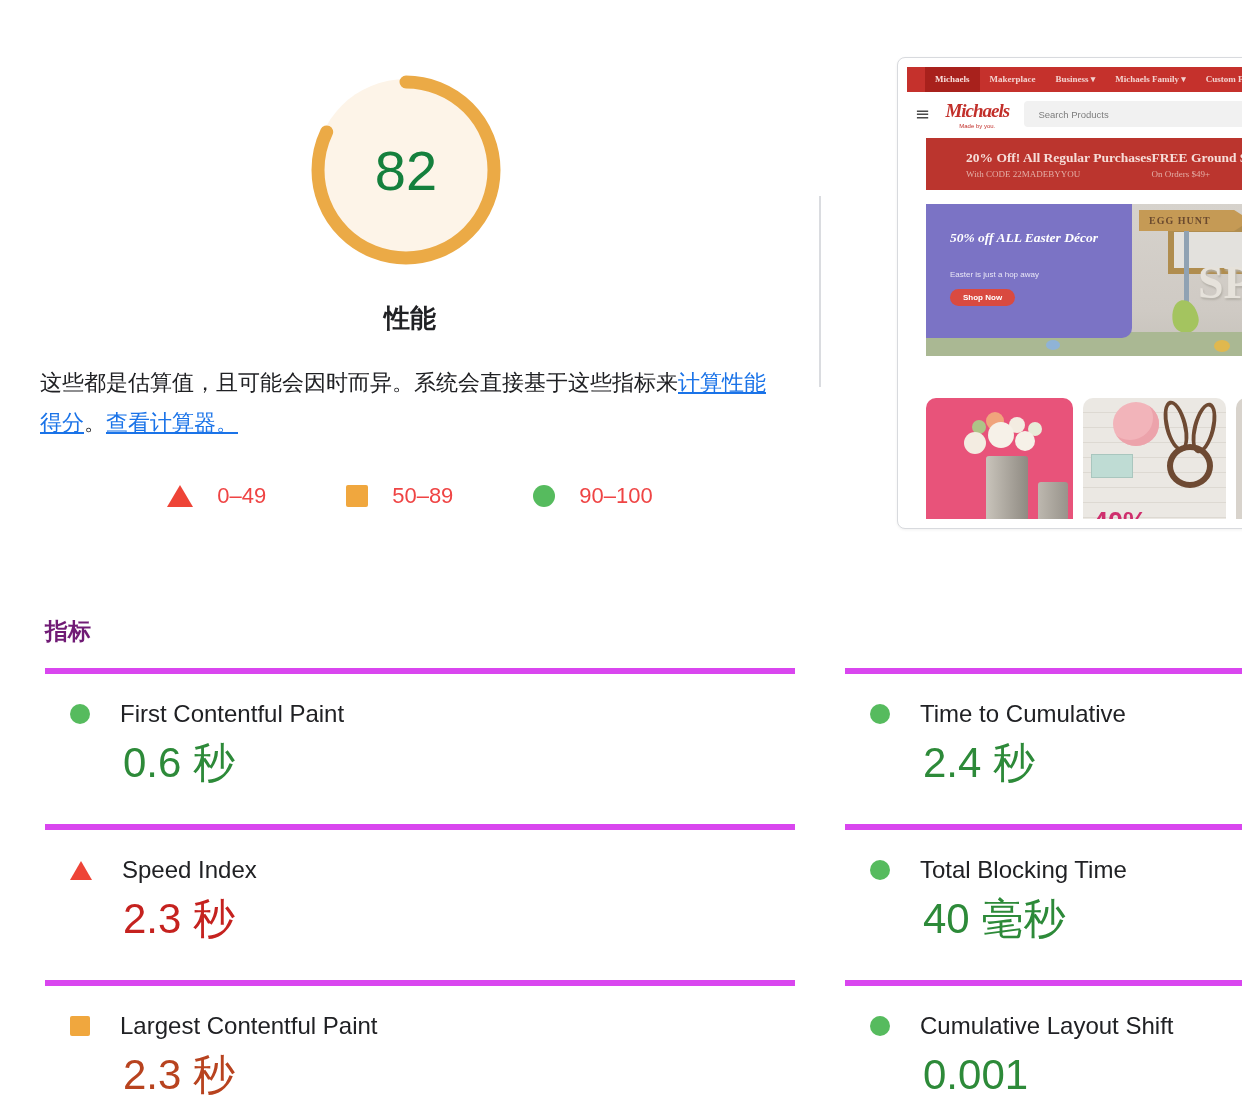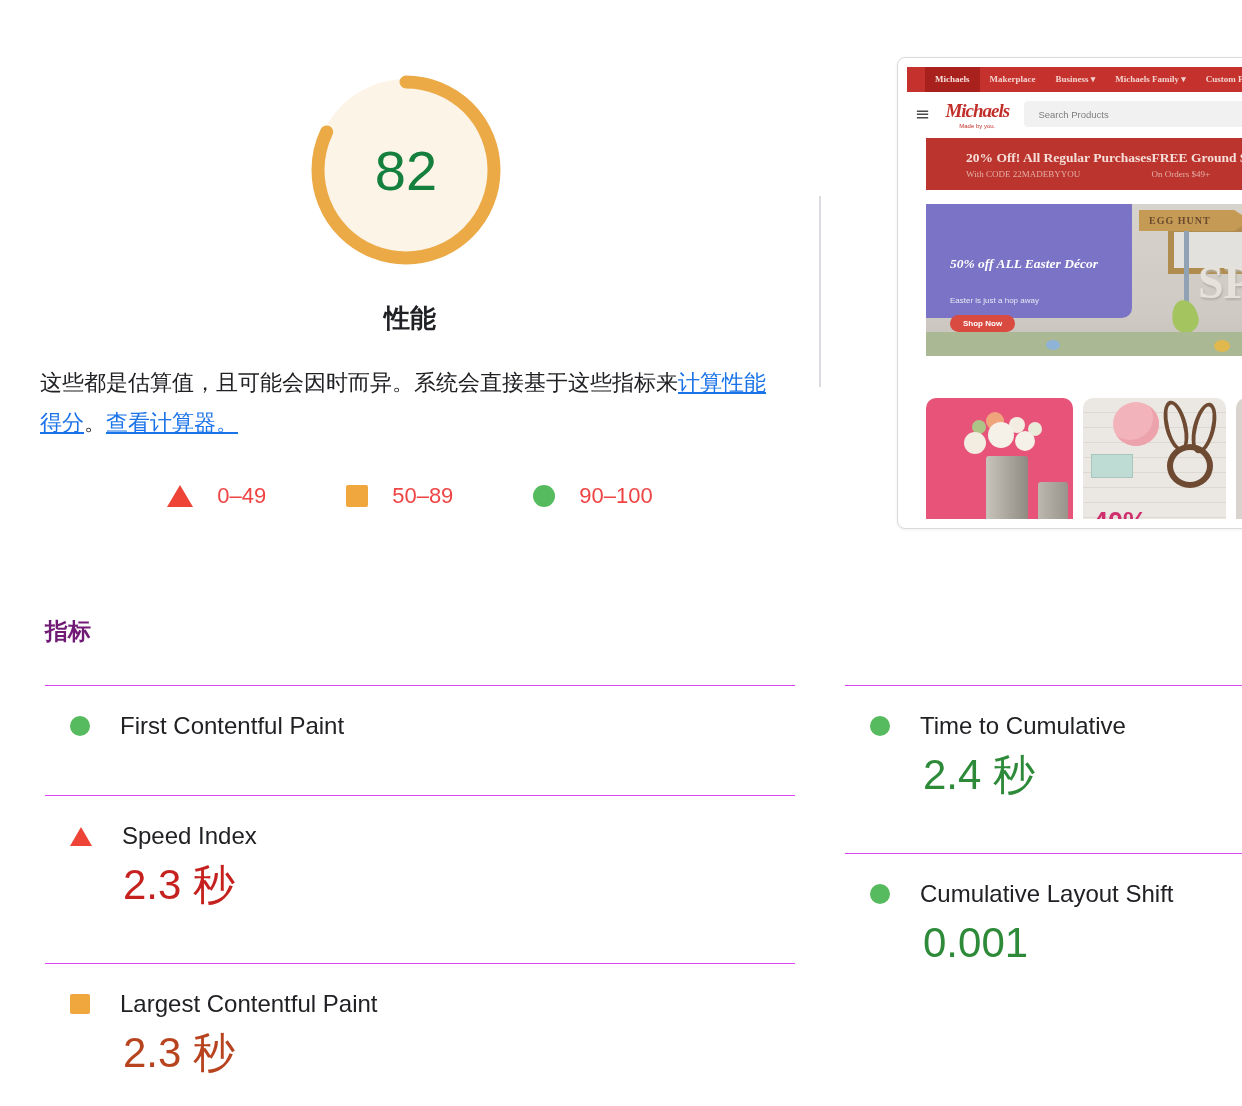--- a/index.html
+++ b/index.html
@@ -36,21 +36,21 @@
   .m-ic.ic-circle { width:20px; height:20px; }
 
   
   .col-divider { position:absolute; left:819px; top:196px; width:2px; height:191px; background:#dadce0; }
 
   
   .section-label { position:absolute; left:45px; top:616px; font-size:23px; font-weight:700; color:#701a75; }
   .metrics-col { position:absolute; top:668px; }
   .metrics-left  { left:45px;  width:750px; }
   .metrics-right { left:845px; width:397px; }
-  .metric-row { border-top:1px solid #d946ef; padding:26px 0 38px 0;margin-top:17px; }
+  .metric-row { border-top:6px solid #d946ef; padding:26px 0 38px 0; }
   .metric-head { display:flex; align-items:center; gap:30px; }
   .metric-head .m-ic { margin-left:25px; flex:0 0 auto; }
   .metric-name { font-size:24px; color:#202124; }
   .metric-value { margin-left:78px; margin-top:12px; font-size:42px; line-height:1.1; }
   .v-green  { color:#2d8a39; }
   .v-red    { color:#c5221f; }
   .v-orange { color:#b8431f; }
 
   
   .thumb-card { position:absolute; left:897px; top:57px; width:432px; height:472px;
@@ -74,22 +74,22 @@
 
   .m-promo { margin:2px 0 0 19px; height:52px; background:#bb352e;
     display:flex; align-items:center; padding:0 18px 0 40px; }
   .m-promo-left { flex:0 0 auto; }
   .m-promo-right { margin-left:auto; flex:0 0 170px; }
   .m-promo-title { font-size:13.5px; font-weight:700; color:#f6ddd8; white-space:nowrap; }
   .m-promo-sub { font-size:9px; color:#e4aea6; margin-top:3px; white-space:nowrap; }
 
   .m-hero { position:relative; margin:14px 0 0 19px; height:152px; overflow:hidden;
     background:linear-gradient(180deg,#d6d2cc 0%,#cfcac4 70%,#c6c2ba 100%); }
-  .m-hero-purple { position:absolute; left:0; top:0; width:206px; height:114px;
-    background:#7b73c5; border-radius:0 0 10px 0; padding:52px 0 0 24px; }
+  .m-hero-purple { position:absolute; left:0; top:0; width:206px; height:134px;
+    background:#7b73c5; border-radius:0 0 10px 0; padding:26px 0 0 24px; }
   .m-hero-title { font-style:italic; font-weight:700; font-size:13.5px; color:#ffffff; }
   .m-hero-sub { font-size:8px; color:#e9e7f6; margin-top:24px; font-family:"Liberation Sans", sans-serif; }
   .m-shop-btn { display:inline-block; margin-top:10px; background:#d94a40; color:#fff;
     font-size:8px; font-weight:700; padding:4px 13px; border-radius:10px;
     font-family:"Liberation Sans", sans-serif; }
   .m-mirror { position:absolute; left:242px; top:22px; width:190px; height:48px;
     background:#e3e1dd; border:6px solid #b08d4f; }
   .m-sign { position:absolute; left:213px; top:6px; width:112px; height:21px; background:#c59a55;
     clip-path:polygon(0 0, 85% 0, 100% 50%, 85% 100%, 0 100%);
     display:flex; align-items:center; padding-left:10px;
@@ -234,20 +234,21 @@
   </div>
 
   <div class="section-label">指标</div>
 
   <div class="metrics-col metrics-left">
     <div class="metric-row">
       <div class="metric-head">
         <span class="m-ic ic-circle"></span>
         <span class="metric-name">First Contentful Paint</span>
       </div>
+      <div class="metric-value v-green">0.6 秒</div>
     </div>
     <div class="metric-row">
       <div class="metric-head">
         <span class="m-ic ic-triangle"></span>
         <span class="metric-name">Speed Index</span>
       </div>
       <div class="metric-value v-red">2.3 秒</div>
     </div>
     <div class="metric-row">
       <div class="metric-head">
@@ -262,19 +263,26 @@
     <div class="metric-row">
       <div class="metric-head">
         <span class="m-ic ic-circle"></span>
         <span class="metric-name">Time to Cumulative</span>
       </div>
       <div class="metric-value v-green">2.4 秒</div>
     </div>
     <div class="metric-row">
       <div class="metric-head">
         <span class="m-ic ic-circle"></span>
+        <span class="metric-name">Total Blocking Time</span>
+      </div>
+      <div class="metric-value v-green">40 毫秒</div>
+    </div>
+    <div class="metric-row">
+      <div class="metric-head">
+        <span class="m-ic ic-circle"></span>
         <span class="metric-name">Cumulative Layout Shift</span>
       </div>
       <div class="metric-value v-green">0.001</div>
     </div>
   </div>
 
 </div>
 
 </body></html>

